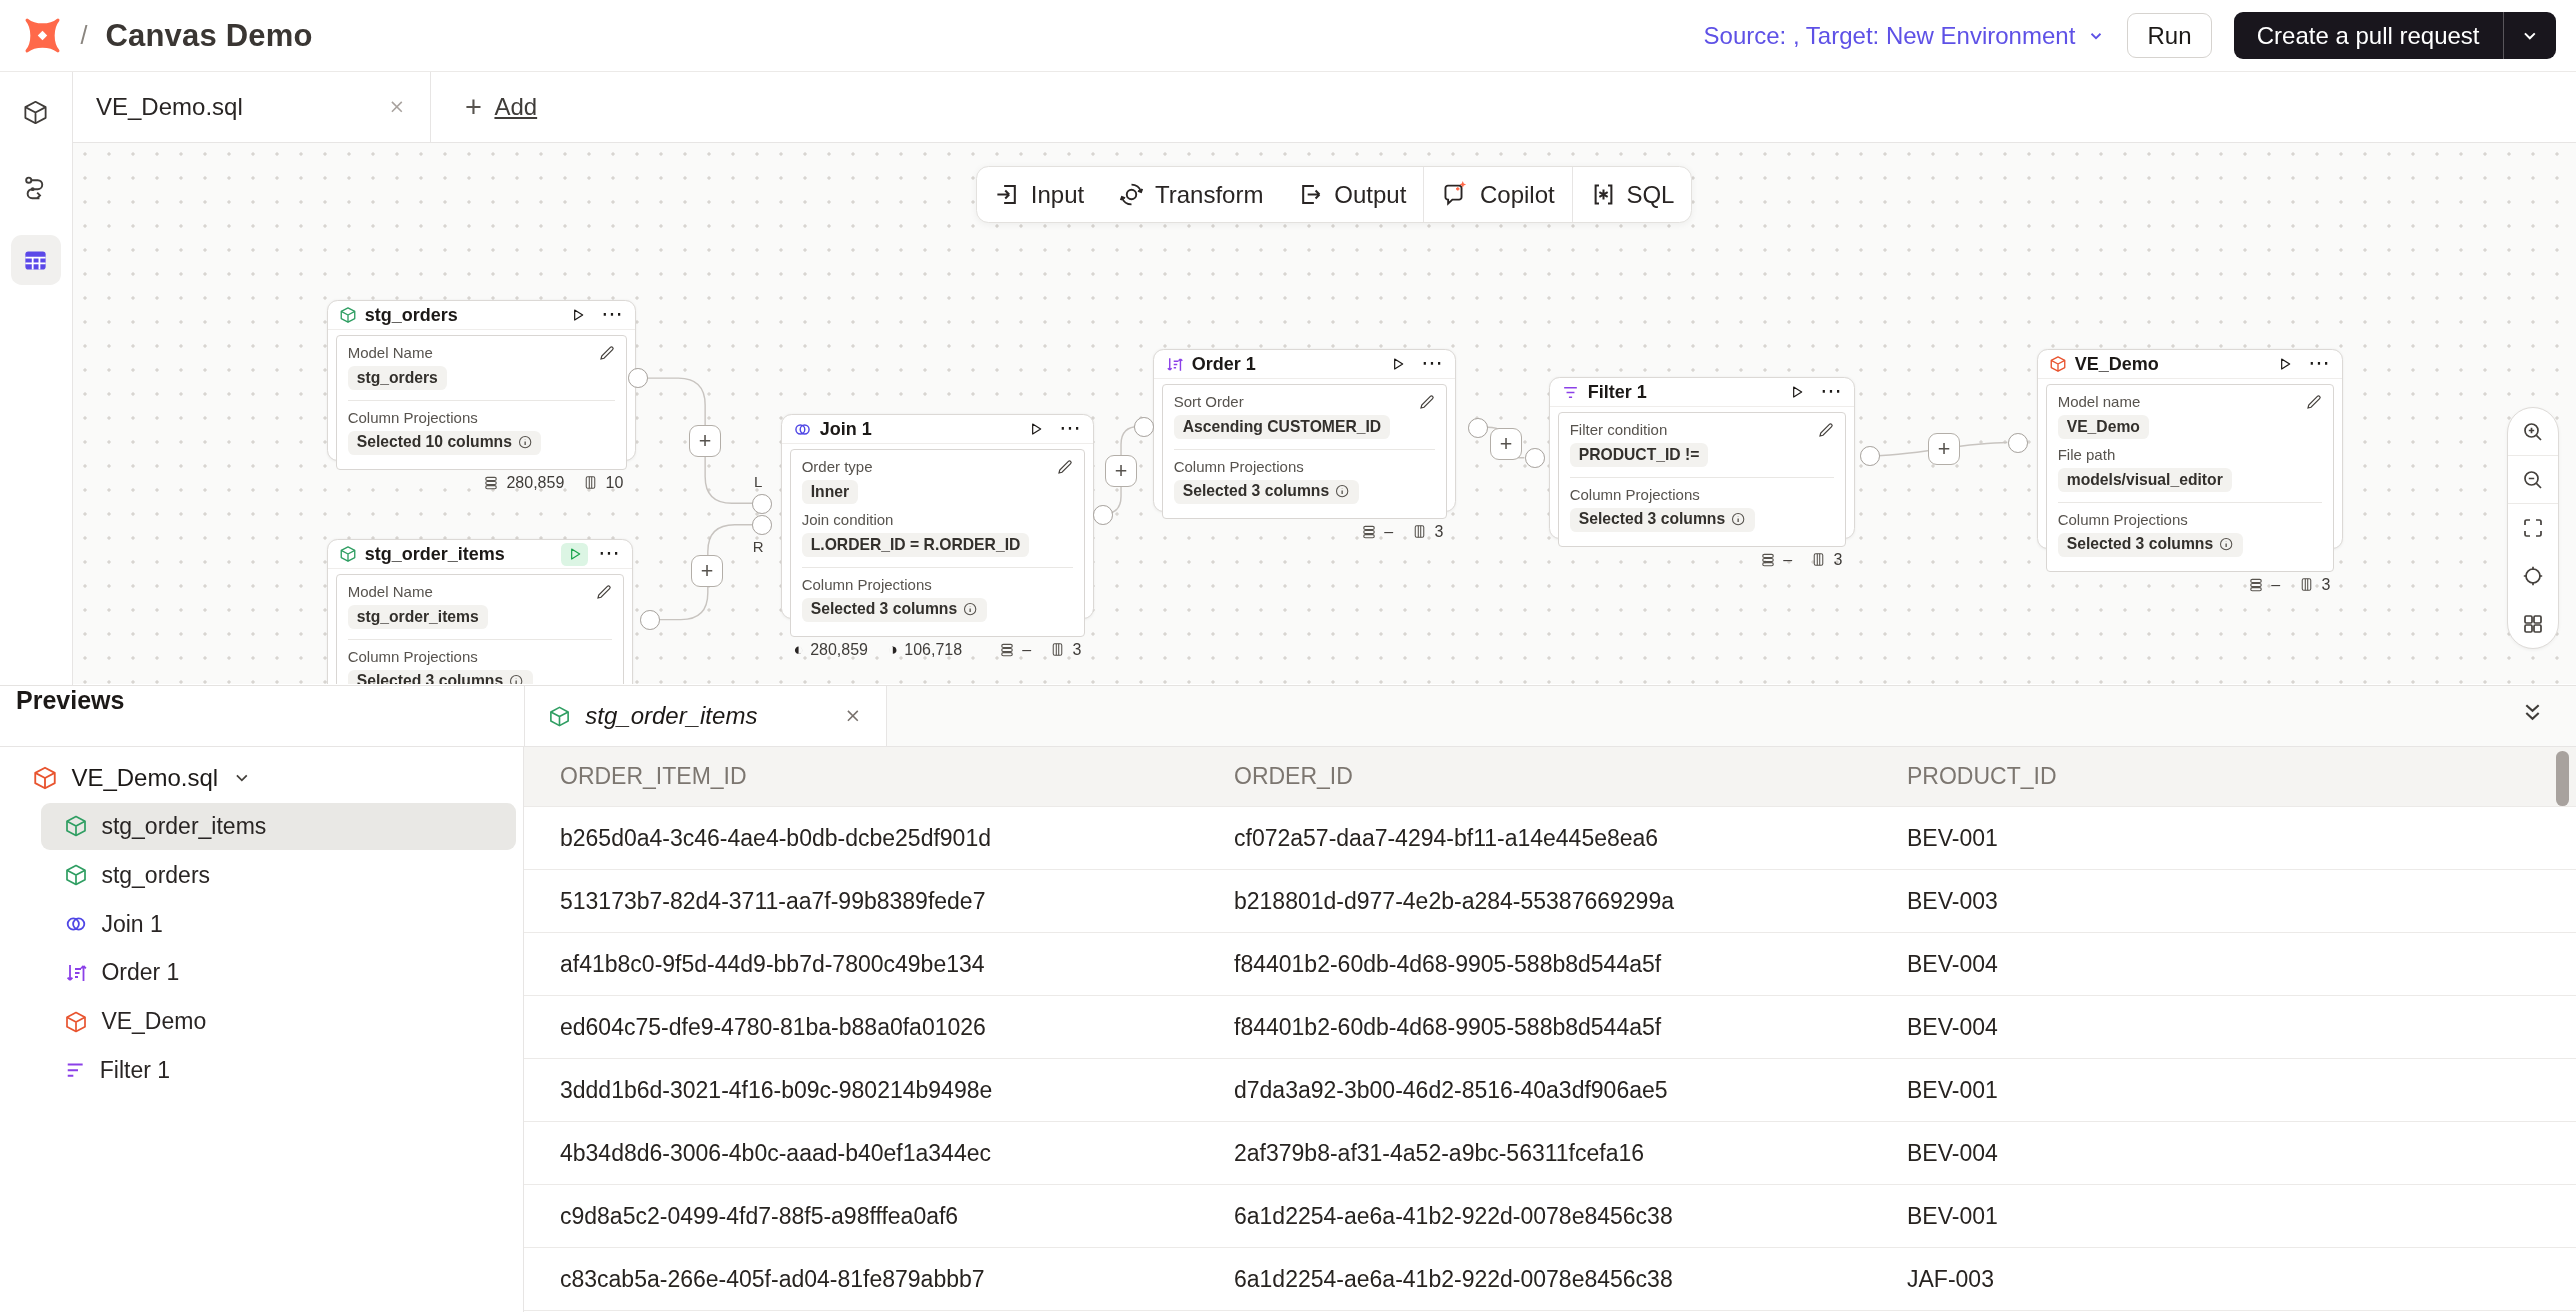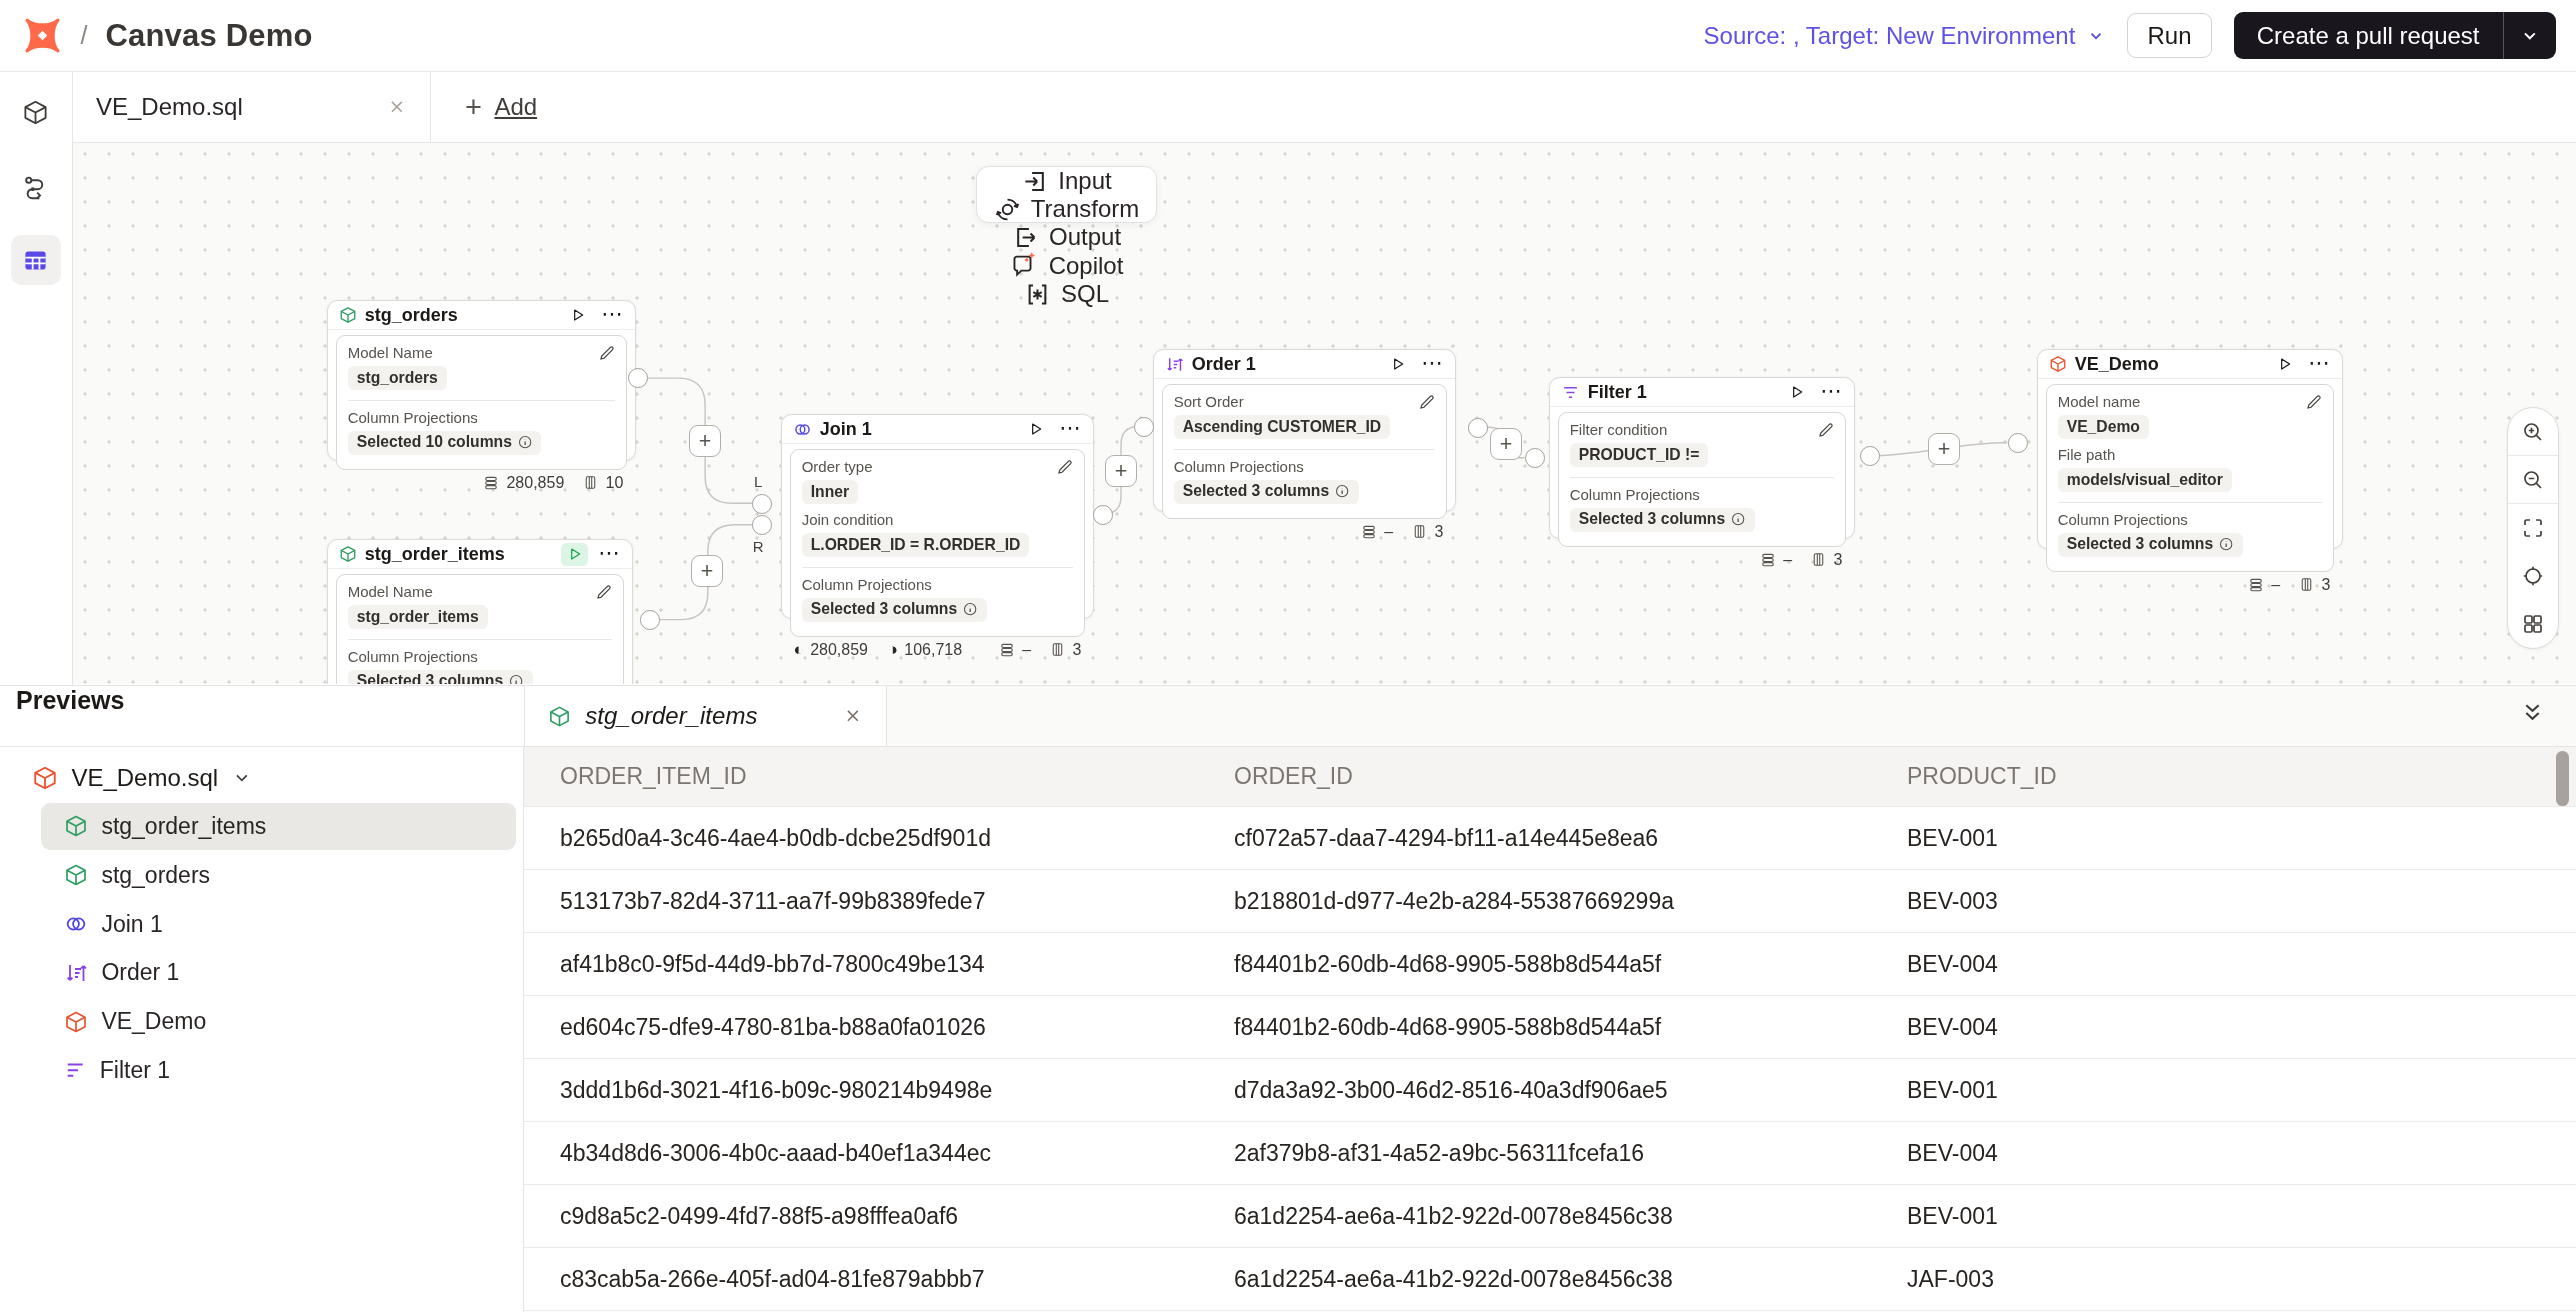--- a/index.html
+++ b/index.html
@@ -38,33 +38,33 @@
 
   
   .canvas { position:absolute; left:73px; top:142px; width:2503px; height:542px; overflow:hidden; z-index:1;
             background-color:#fafaf9;
             background-image: radial-gradient(circle, #d8d5d1 1.5px, transparent 1.7px);
             background-size:24px 24px; }
   .edge-layer { position:absolute; left:0; top:0; z-index:1; pointer-events:none; }
   .edge { stroke:#c8c4c0; stroke-width:1.6; fill:none; }
 
   .cv-toolbar { position:absolute; left:903px; top:24px; height:57px; background:#fff; border:0.9px solid #e3e1de;
-                border-radius:12.5px; display:flex; align-items:center; box-shadow:0 1.8px 7.2px rgba(0,0,0,.05); z-index:4;flex-direction:column; }
+                border-radius:12.5px; display:flex; align-items:center; box-shadow:0 1.8px 7.2px rgba(0,0,0,.05); z-index:4; }
   .tb-btn { display:flex; align-items:center; gap:9.8px; padding:0 17px; font-size:24px; color:#292524; height:100%; cursor:pointer; }
   .tb-div { width:0.9px; height:100%; background:#e7e5e4; }
 
   
   .node { position:absolute; background:#fff; border:0.9px solid #dcd9d6; border-radius:10.7px;
           box-shadow:0 0.9px 2.7px rgba(0,0,0,.06); display:flex; flex-direction:column; z-index:2; }
   .node-header { height:29px; display:flex; align-items:center; gap:8px; padding:0 10.7px; border-bottom:0.9px solid #efedeb; flex:none; }
   .node-title { font-size:18px; font-weight:600; color:#1c1917; flex:1; white-space:nowrap; }
   .play-btn { width:27px; height:23px; display:flex; align-items:center; justify-content:center; color:#1c1917; cursor:pointer; border-radius:5.4px; }
   .play-btn.play-green { background:#dcf5e4; color:#17a34a; }
   .dots-btn { font-size:21.5px; color:#1c1917; cursor:pointer; line-height:1; padding:0 1.8px; }
-  .node-card { position:relative; border:0.9px solid #d9d6d3; border-radius:9px; margin:5.4px 8px 0; padding:7.2px 10.7px 8px; background:#fff; }
+  .node-card { position:relative; border:0.9px solid #d9d6d3; border-radius:4px; margin:5.4px 8px 0; padding:7.2px 10.7px 8px; background:#fff; }
   .pencil { position:absolute; right:9.8px; top:8px; cursor:pointer; color:#44403c; }
   .f-label { font-size:15px; color:#57534e; margin:0.9px 0 4.5px; }
   .pill { display:inline-flex; align-items:center; gap:6.3px; background:#f3f2ef; border-radius:6.3px; padding:2.7px 9px 3.6px;
           font-size:15.7px; font-weight:600; color:#33302c; margin-bottom:6.3px; white-space:nowrap; }
   .card-div { height:0.9px; background:#e9e7e4; margin:3.6px 0 8px; }
   .node-footer { margin-top:auto; display:flex; align-items:center; justify-content:flex-end; gap:18px; padding:3.6px 11.6px 7.2px; font-size:16px; color:#3f3c39; flex:none; }
   .f-left { display:flex; gap:19.7px; margin-right:auto; }
   .fgroup { display:inline-flex; align-items:center; gap:6.3px; }
   .half { font-size:17px; line-height:1; color:#292524; }
   .ic-green { color:#2f9e62; } .ic-orange { color:#e8542f; } .ic-indigo { color:#4f46e5; } .ic-violet { color:#8b40e8; }

